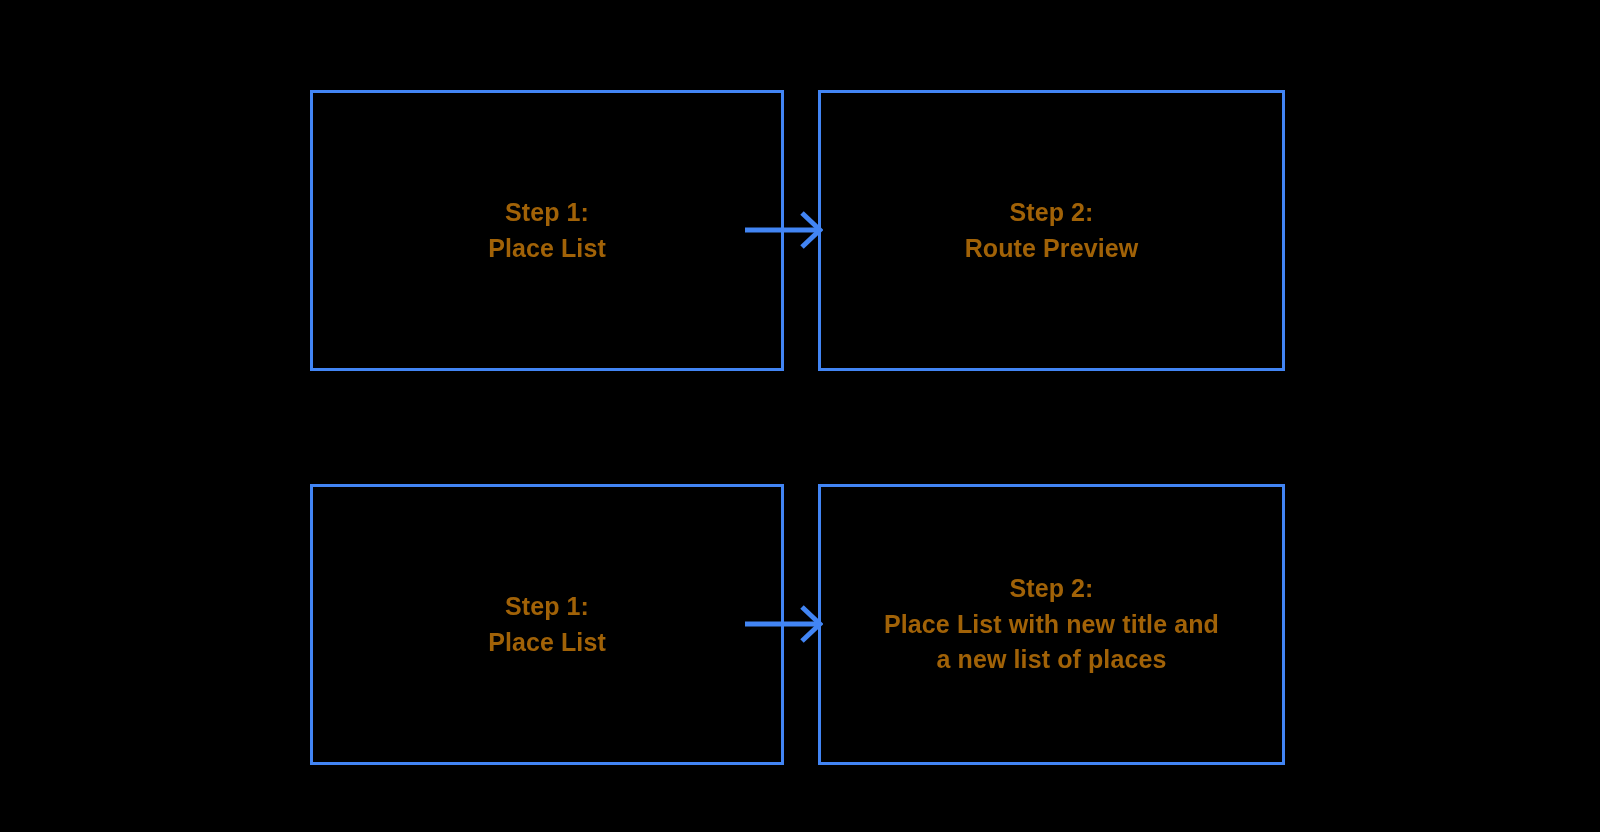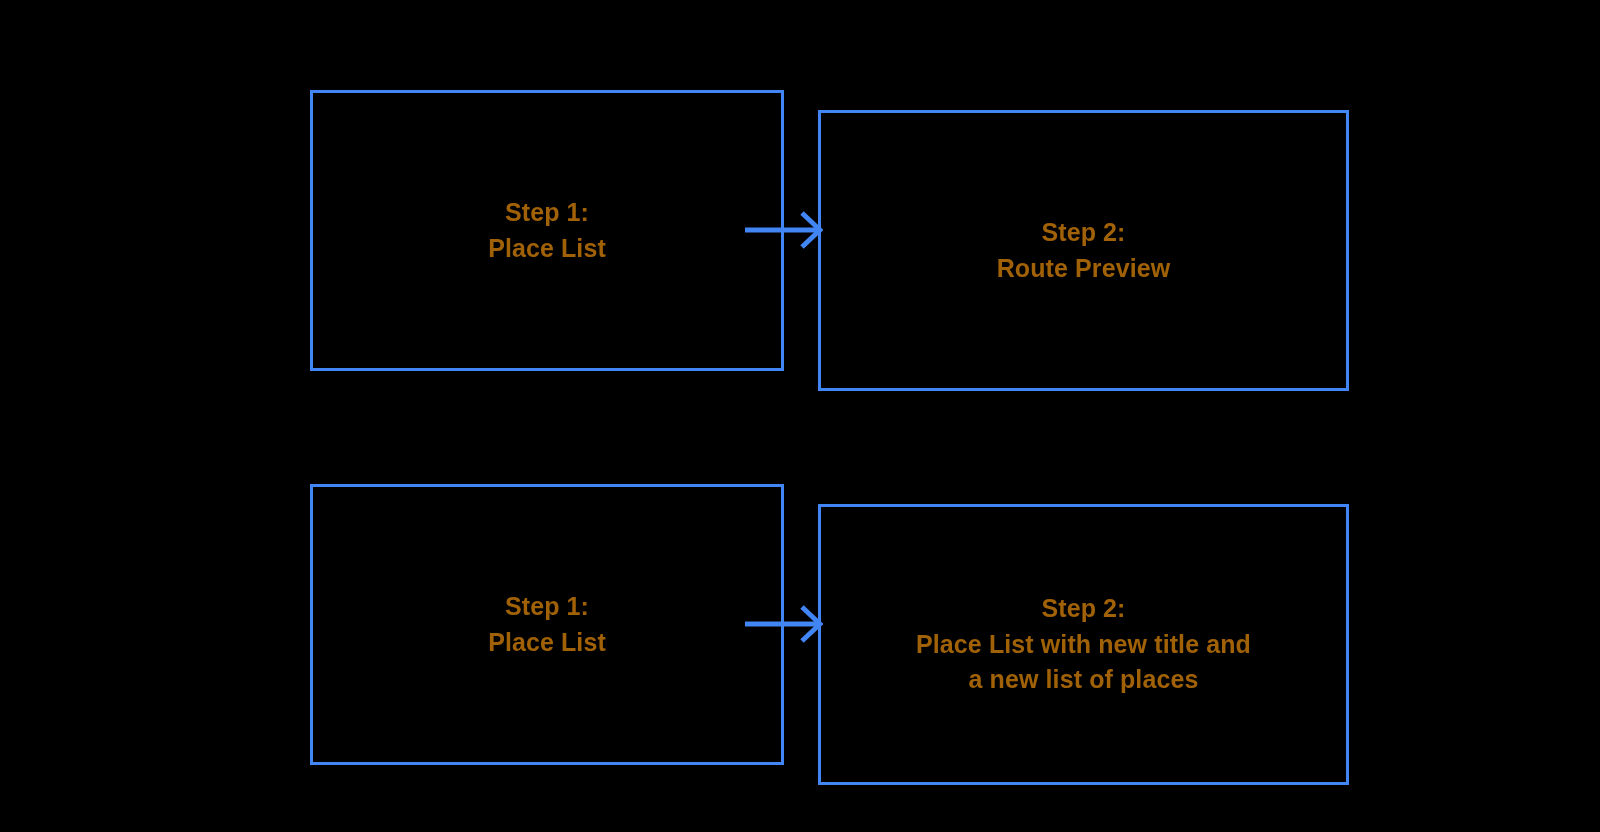--- a/index.html
+++ b/index.html
@@ -36,21 +36,21 @@
     top: 0;
     height: 281px;
     box-sizing: border-box;
     border: 3px solid #4285f4;
     background: transparent;
     display: flex;
     align-items: center;
     justify-content: center;
   }
   .box-left  { left: 310px;  width: 474px; }
-  .box-right { left: 818px;  width: 531px; margin-top: 20px; }
+  .box-right { left: 818px;  width: 467px; }
 
   .step-label {
     color: #a16207;
     font-size: 25px;
     font-weight: 700;
     line-height: 1.42;
     text-align: center;
     letter-spacing: 0.1px;
     white-space: pre-line;
     padding: 0 10px;

